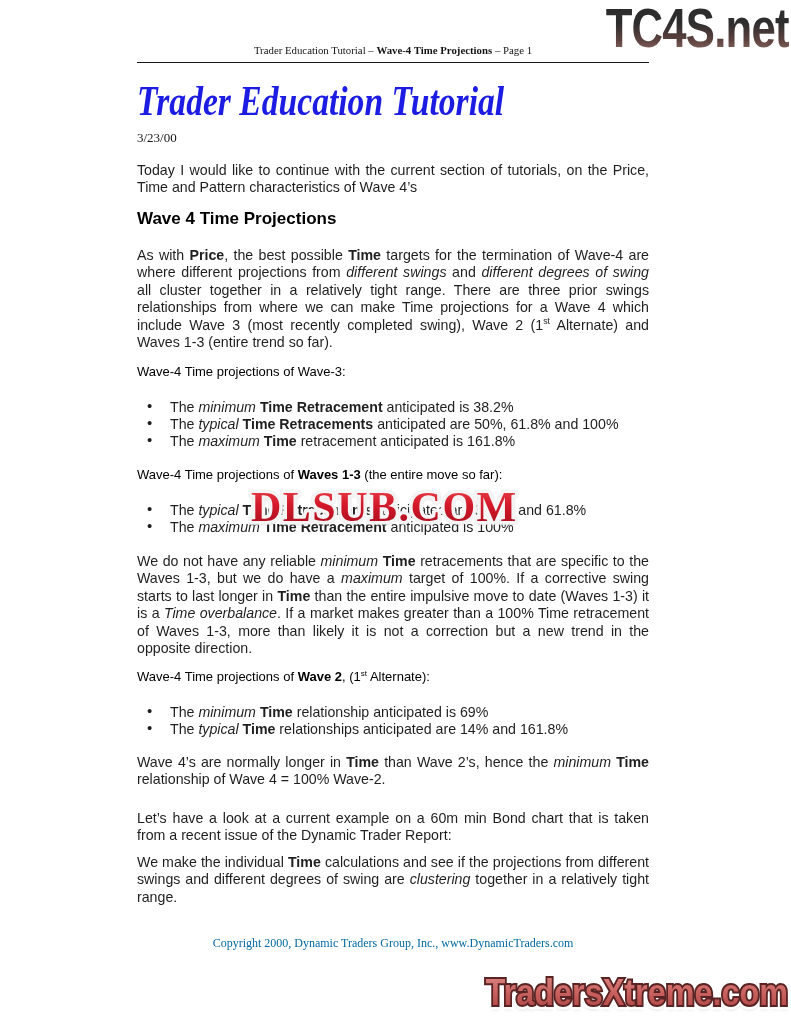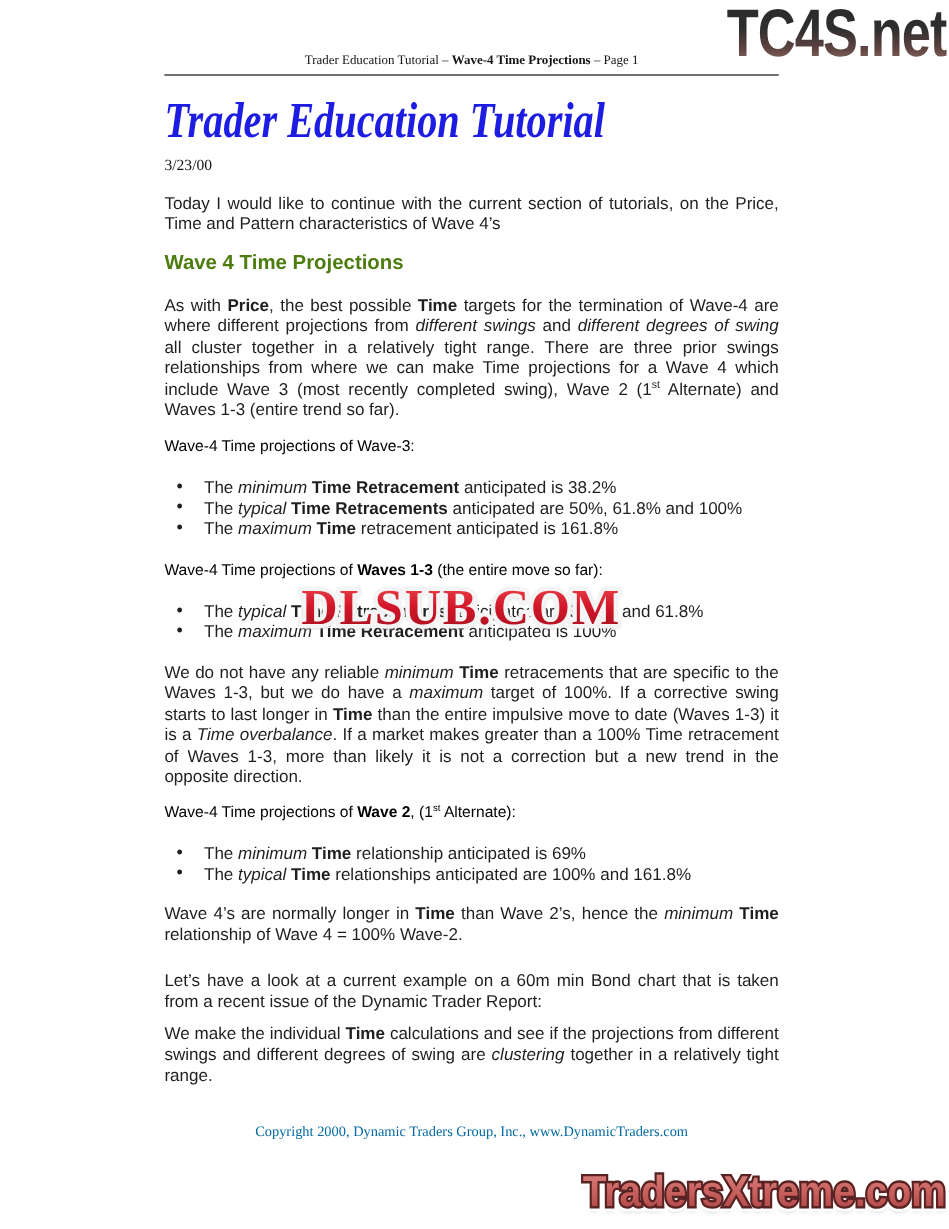--- a/index.html
+++ b/index.html
@@ -39,21 +39,21 @@
   .doc-date { top:130px; font-family:"Liberation Serif", serif; font-size:13px; color:#141414; }
 
   p.body { width:512px; text-align:justify; font-size:14.2px; line-height:17.4px; }
   .p-intro   { top:162px; }
   .p-aswith  { top:247px; }
   .p-waves13 { top:553px; }
   .p-wave4   { top:754px; }
   .p-lets    { top:810px; }
   .p-make    { top:854px; }
 
-  h2.section { top:209px; font-size:17px; font-weight:bold; color:#4d7c0f; }
+  h2.section { top:209px; font-size:17px; font-weight:bold; color:#000000; }
   h3.sub { font-size:13px; font-weight:normal; color:#000000; width:512px; }
   .h-wave3   { top:364px; }
   .h-waves13 { top:467px; }
   .h-wave2   { top:669px; }
 
   ul.blist { list-style:none; padding:0; width:512px; }
   ul.blist li { position:relative; padding-left:33px; font-size:14.2px; line-height:16.9px; }
   ul.blist li::before { content:"\2022"; position:absolute; left:10px; top:-1px; font-size:15px; }
   .ul-wave3   { top:399px; }
   .ul-waves13 { top:502px; }
@@ -129,21 +129,21 @@
     <ul class="blist ul-waves13">
       <li><span>The </span><span class="i">typical</span><span> </span><span class="b">Time Retracements</span><span> anticipated are 38.2% and 61.8%</span></li>
       <li><span>The </span><span class="i">maximum</span><span> </span><span class="b">Time Retracement</span><span> anticipated is 100%</span></li>
     </ul>
 
     <p class="body p-waves13"><span>We do not have any reliable </span><span class="i">minimum</span><span> </span><span class="b">Time</span><span> retracements that are specific to the Waves 1-3, but we do have a </span><span class="i">maximum</span><span> target of 100%. If a corrective swing starts to last longer in </span><span class="b">Time</span><span> than the entire impulsive move to date (Waves 1-3) it is a </span><span class="i">Time overbalance</span><span>. If a market makes greater than a 100% Time retracement of Waves 1-3, more than likely it is not a correction but a new trend in the opposite direction.</span></p>
 
     <h3 class="sub h-wave2"><span>Wave-4 Time projections of </span><span class="b">Wave 2</span><span>, (1</span><sup>st</sup><span> Alternate):</span></h3>
     <ul class="blist ul-wave2">
       <li><span>The </span><span class="i">minimum</span><span> </span><span class="b">Time</span><span> relationship anticipated is 69%</span></li>
-      <li><span>The </span><span class="i">typical</span><span> </span><span class="b">Time</span><span> relationships anticipated are 100% and 161.8%</span></li>
+      <li><span>The </span><span class="i">typical</span><span> </span><span class="b">Time</span><span> relationships anticipated are 14% and 161.8%</span></li>
     </ul>
 
     <p class="body p-wave4"><span>Wave 4’s are normally longer in </span><span class="b">Time</span><span> than Wave 2’s, hence the </span><span class="i">minimum</span><span> </span><span class="b">Time</span><span> relationship of Wave 4 = 100% Wave-2.</span></p>
     <p class="body p-lets"><span>Let’s have a look at a current example on a 60m min Bond chart that is taken from a recent issue of the Dynamic Trader Report:</span></p>
     <p class="body p-make"><span>We make the individual </span><span class="b">Time</span><span> calculations and see if the projections from different swings and different degrees of swing are </span><span class="i">clustering</span><span> together in a relatively tight range.</span></p>
   </div>
 
   <div class="wm-dlsub">
     <span class="layer-stroke">DLSUB.COM</span>
     <span class="layer-fill">DLSUB.COM</span>

